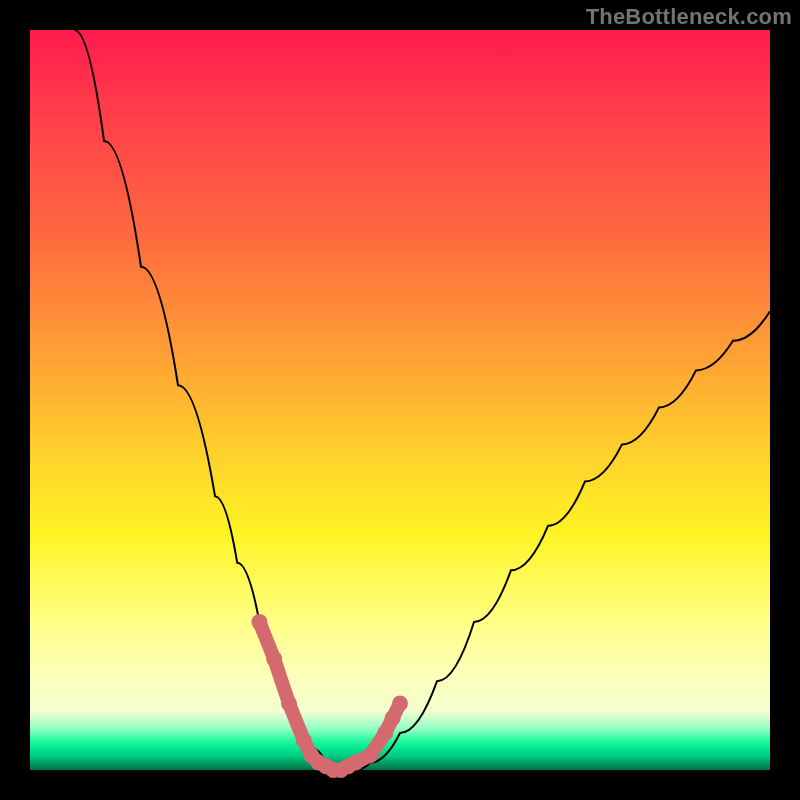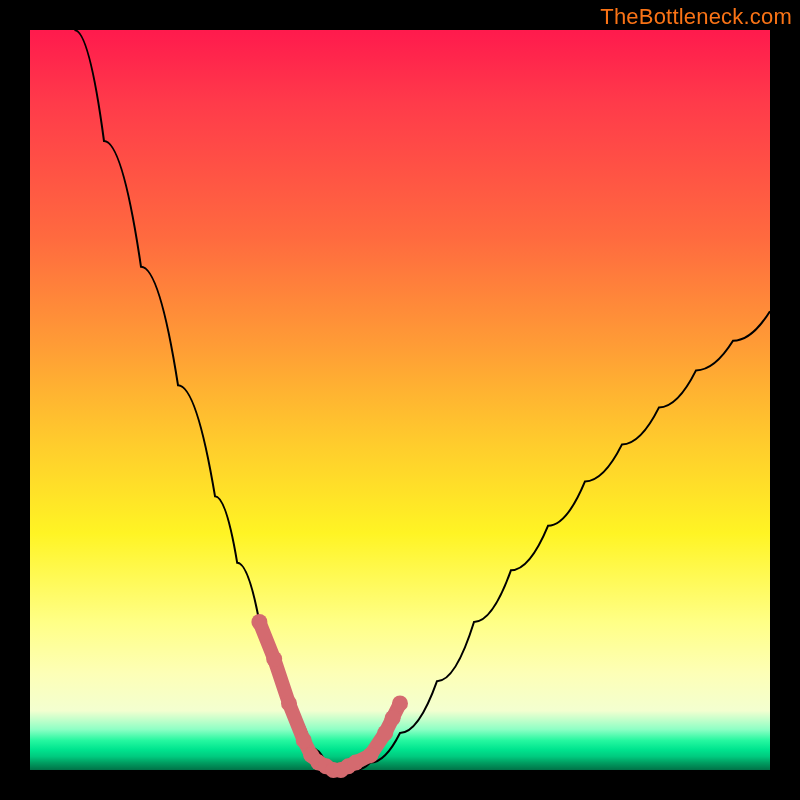--- a/index.html
+++ b/index.html
@@ -50,23 +50,23 @@
     left: 0;
     top: 0;
     width: 740px;
     height: 740px;
     overflow: visible;
   }
   .watermark {
     position: absolute;
     top: 4px;
     right: 8px;
-    color: #f97316;
+    color: #737373;
     font-size: 22px;
-    font-weight: 400;
+    font-weight: 700;
     letter-spacing: 0.2px;
     user-select: none;
   }
 </style>
 </head>
 <body>
 
 <div class="frame">
 
   <div class="watermark">TheBottleneck.com</div>

